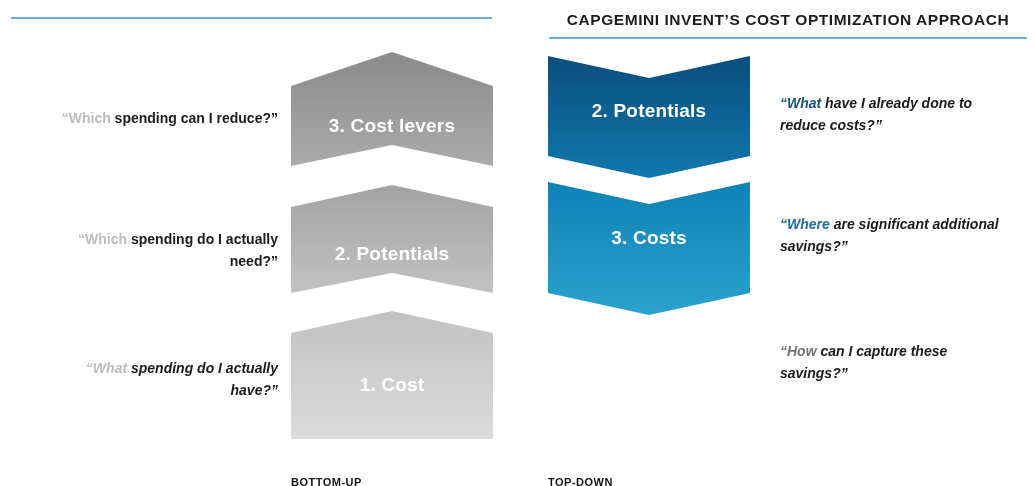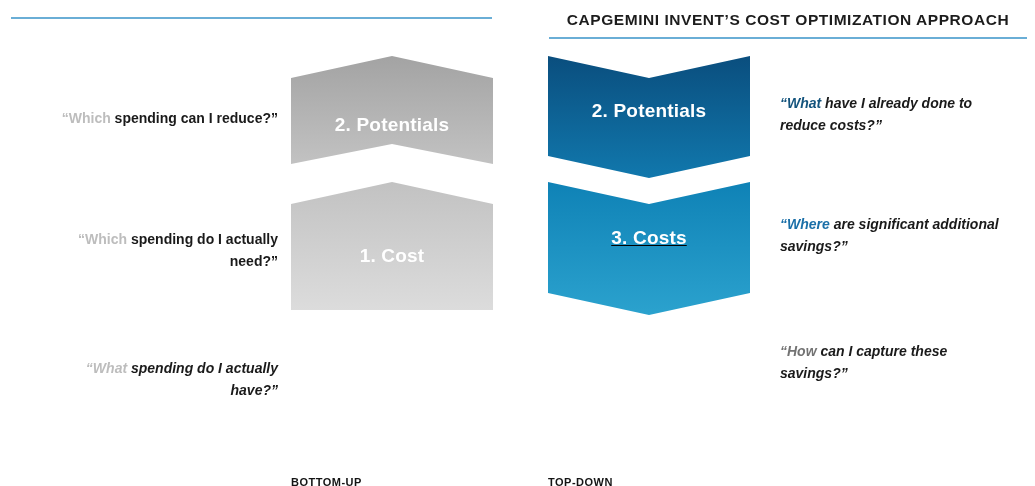--- a/index.html
+++ b/index.html
@@ -77,21 +77,21 @@
   #l-seg1 { height: 129px; }
   #l-seg2 { height: 122px; margin-top: 4px; }
   #l-seg3 { height: 128px; margin-top: 4px; }
   #l-seg1 .seg-label { margin-top: 18px; }
   #l-seg2 .seg-label { margin-top: 16px; }
   #l-seg3 .seg-label { margin-top: 20px; }
 
   
   #r-seg1 { height: 114px; }
   #r-seg2 { height: 122px; margin-top: 4px; }
-  #r-seg3 { height: 133px; margin-top: 4px; text-decoration: underline; }
+  #r-seg3 { height: 133px; margin-top: 4px; }
   #r-seg1 .seg-label { margin-top: -14px; }
   #r-seg2 .seg-label { margin-top: -12px; }
   #r-seg3 .seg-label { margin-top: -22px; }
 
   
   .quote {
     position: absolute;
     font-size: 14px;
     font-weight: bold;
     line-height: 22px;
@@ -133,20 +133,32 @@
   <div class="rule"></div>
 </div>
 
 <div class="panel-header" id="header-right">
   <div class="title">CAPGEMINI INVENT’S COST OPTIMIZATION APPROACH</div>
   <div class="rule"></div>
 </div>
 
 <div class="stack" id="stack-left">
 
+  <div class="seg" id="l-seg1">
+    <svg viewBox="0 0 202 129" preserveAspectRatio="none">
+      <defs>
+        <linearGradient id="gl1" x1="0" y1="0" x2="0" y2="1">
+          <stop offset="0%" stop-color="#8a8a8a"></stop>
+            <stop offset="100%" stop-color="#ababab"></stop>
+        </linearGradient>
+      </defs>
+      <path d="M101 0 L202 34 L202 114 L101 93 L0 114 L0 34 Z" fill="url(#gl1)"></path>
+    </svg>
+    <div class="seg-label">3. Cost levers</div>
+  </div>
 
   <div class="seg" id="l-seg2">
     <svg viewBox="0 0 202 122" preserveAspectRatio="none">
       <defs>
         <linearGradient id="gl2" x1="0" y1="0" x2="0" y2="1">
           <stop offset="0%" stop-color="#a3a3a3"></stop>
             <stop offset="100%" stop-color="#c2c2c2"></stop>
         </linearGradient>
       </defs>
       <path d="M101 0 L202 22 L202 108 L101 88 L0 108 L0 22 Z" fill="url(#gl2)"></path>

